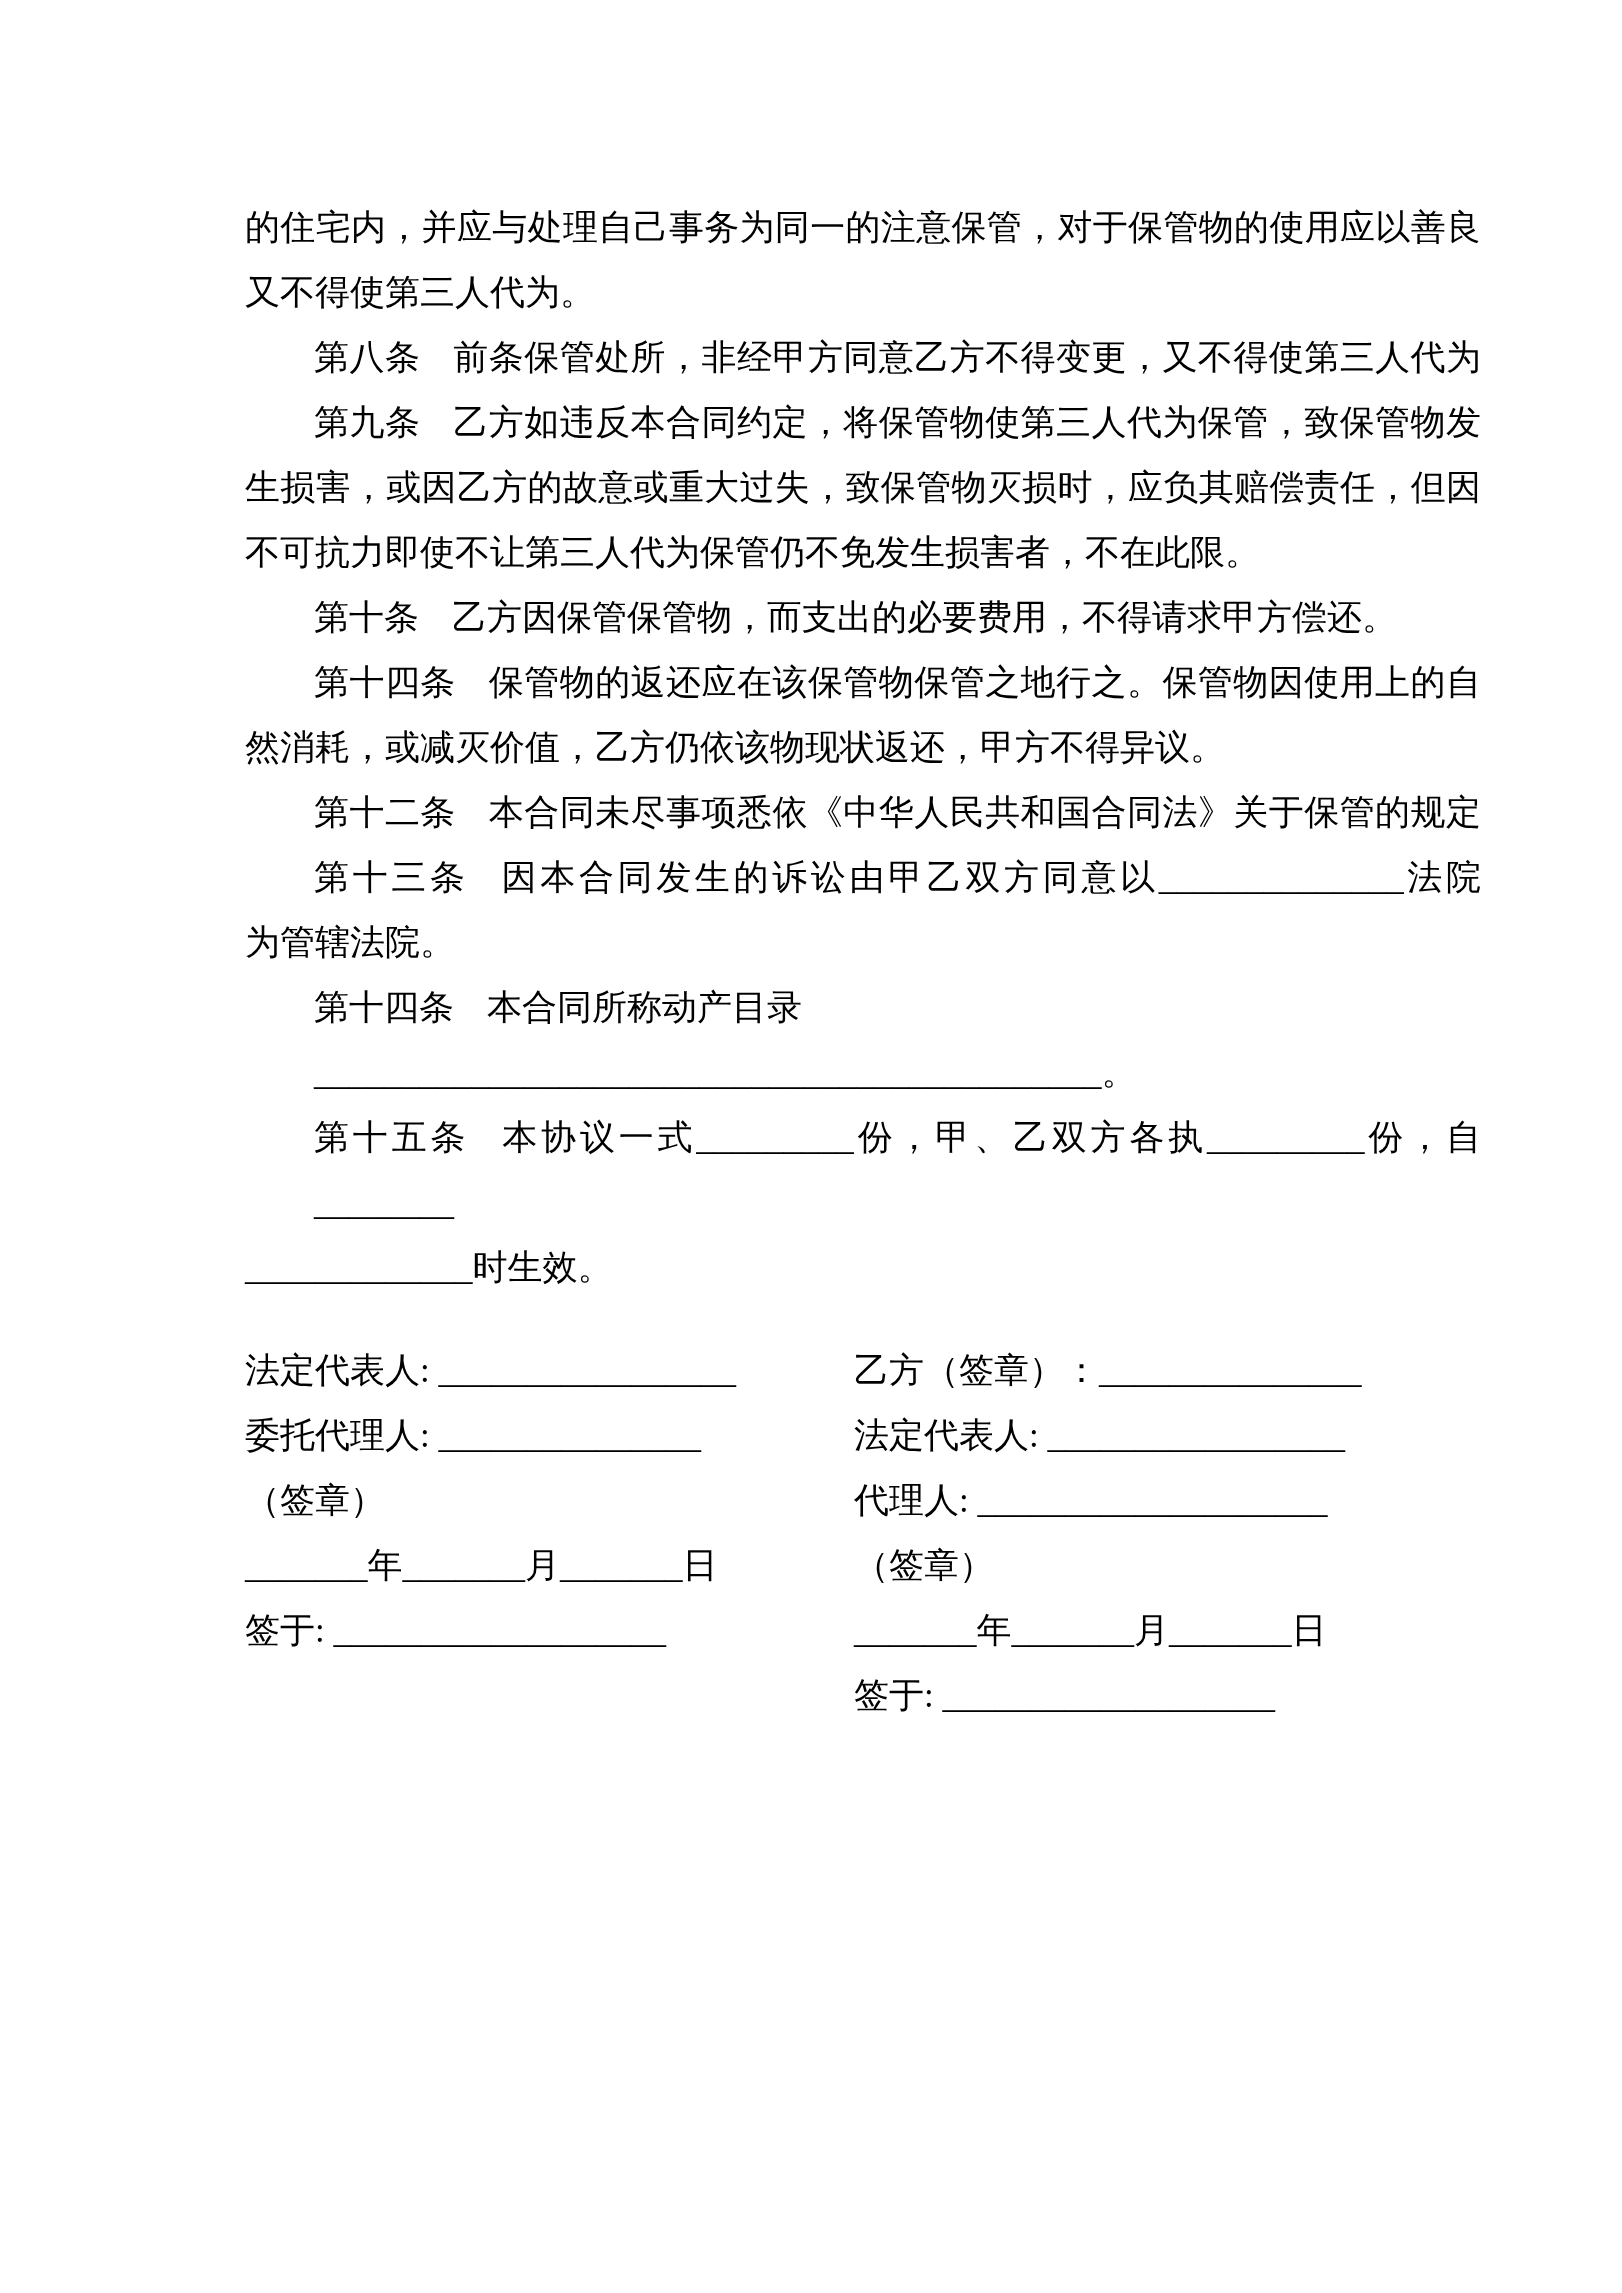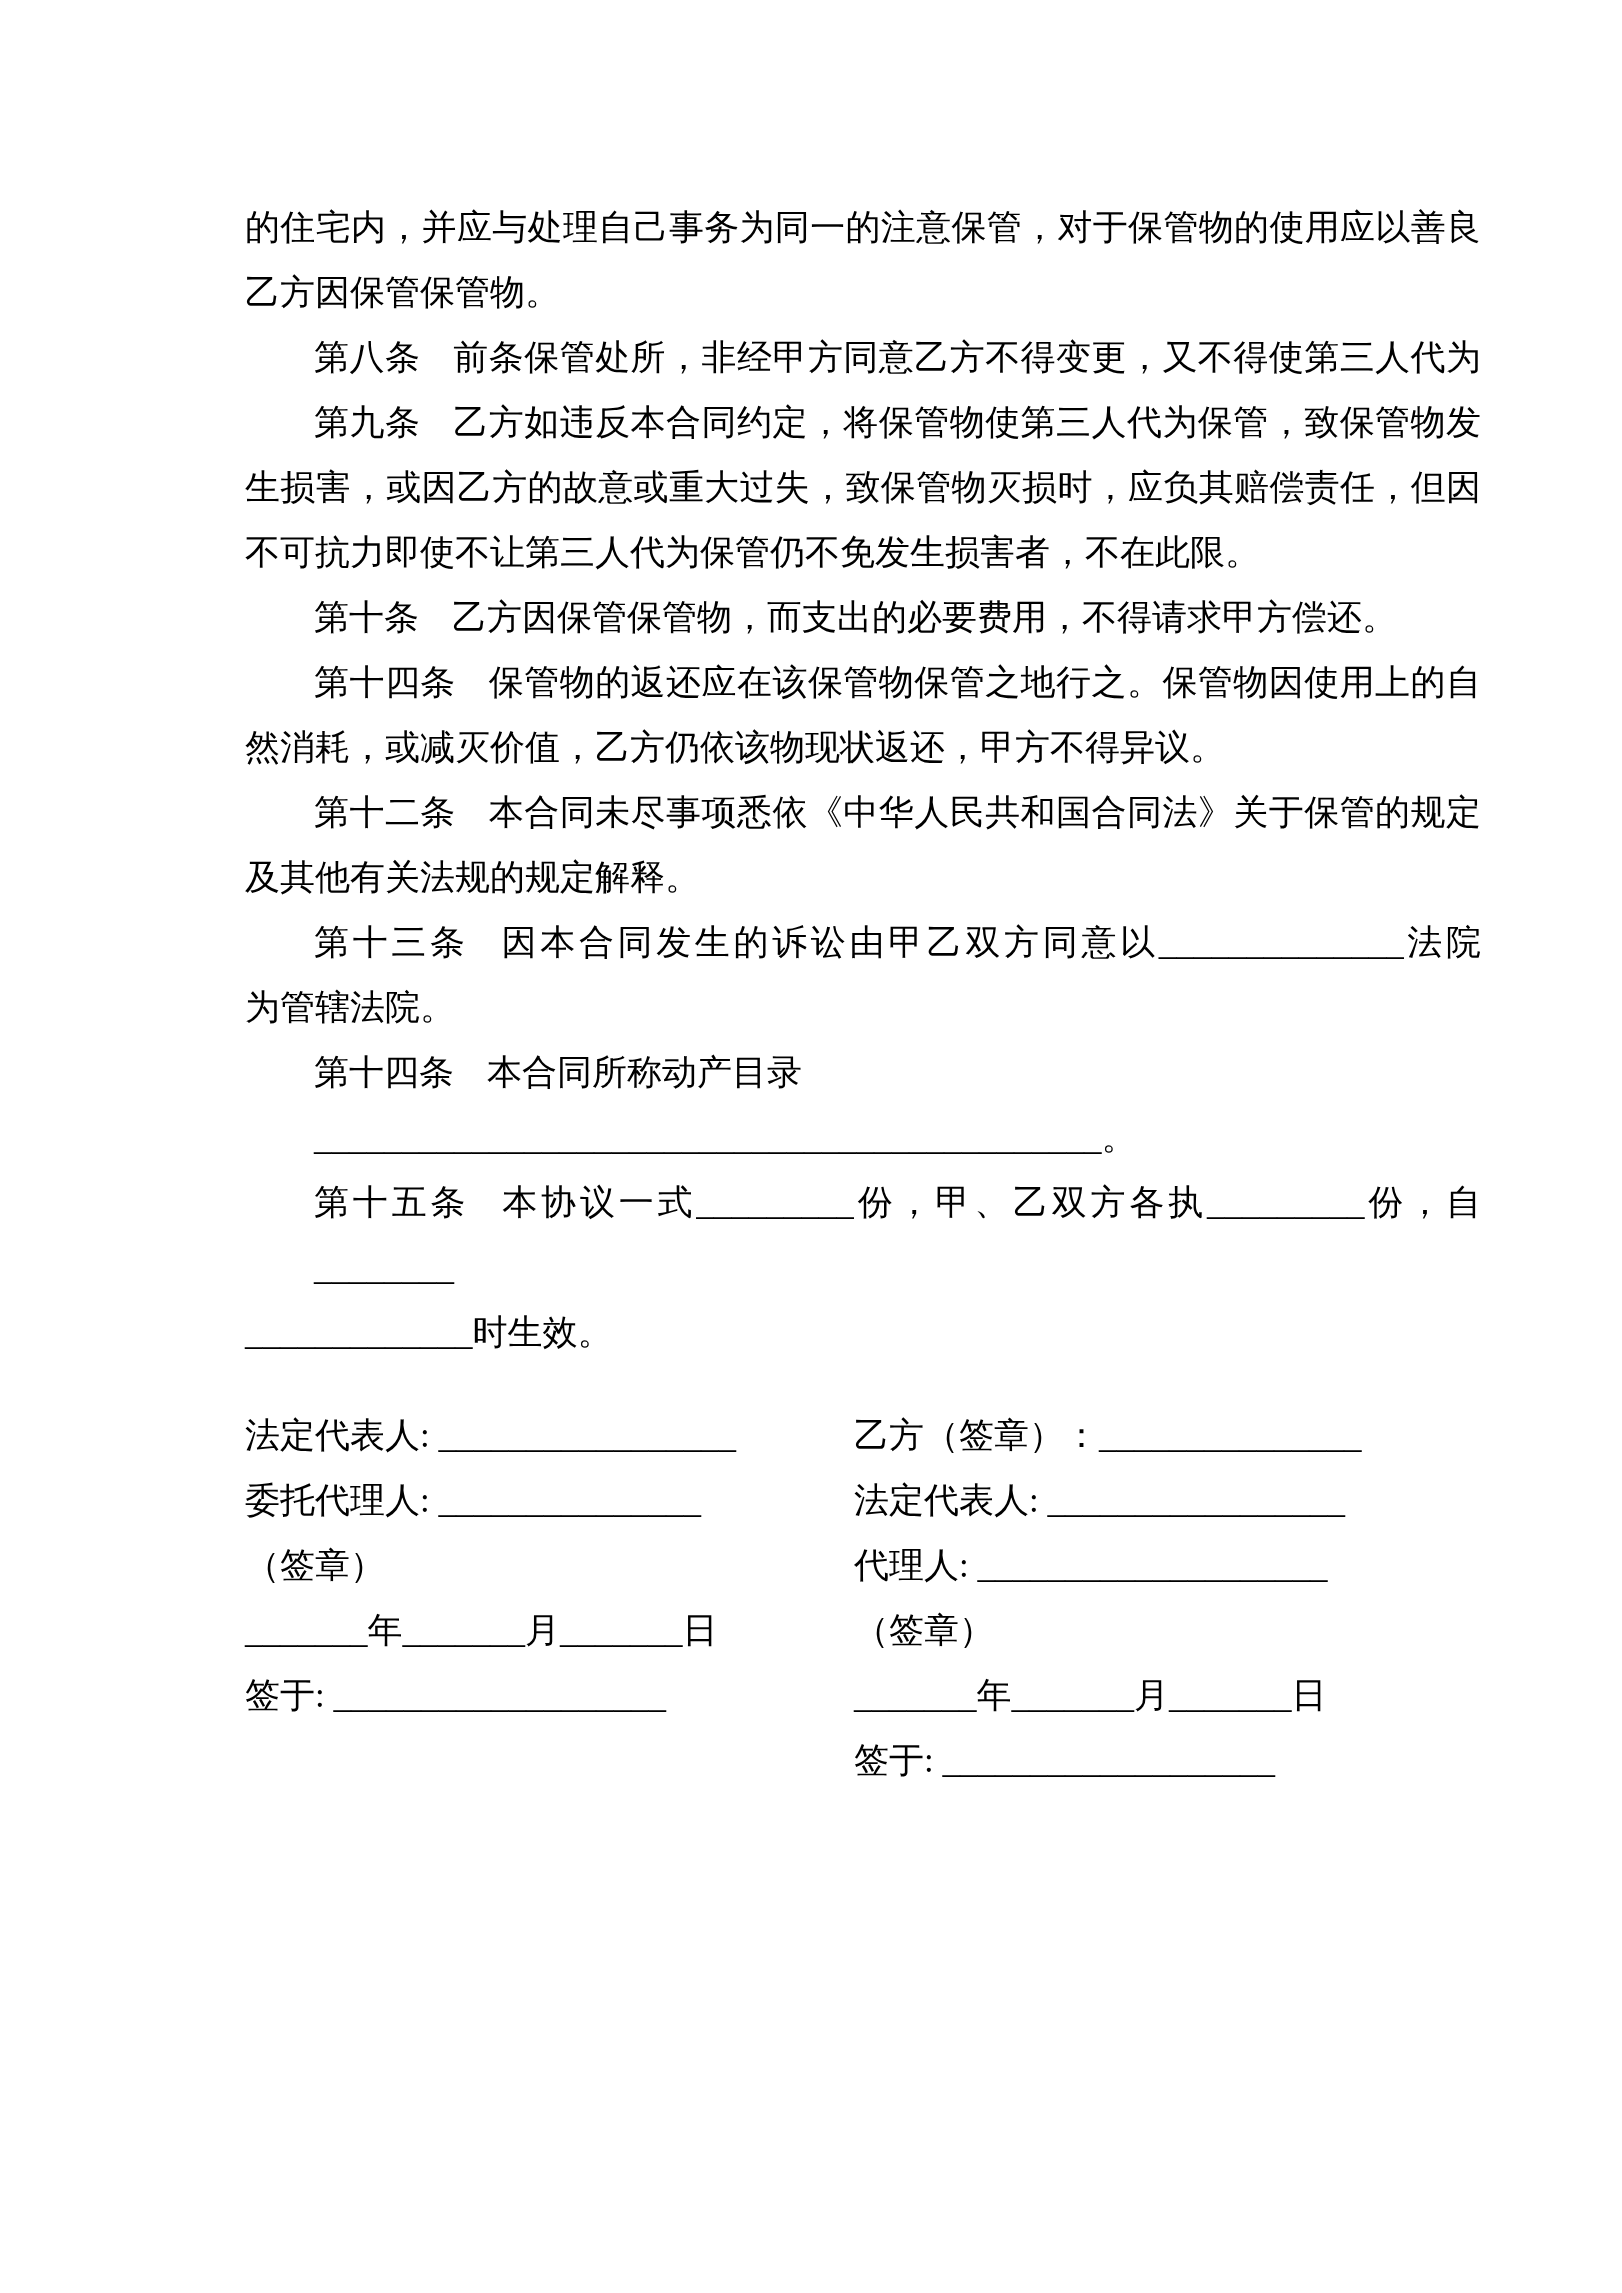--- a/index.html
+++ b/index.html
@@ -46,21 +46,21 @@
   .sig .line { line-height: 65px; }
 </style>
 </head>
 <body>
 
 <div class="page">
   <div class="doc">
 
     <div class="para">
       <div class="line j">的住宅内，并应与处理自己事务为同一的注意保管，对于保管物的使用应以善良</div>
-      <div class="line">乙方因保管保管物。</div>
+      <div class="line">又不得使第三人代为。</div>
     </div>
 
     <div class="para">
       <div class="line j indent"><b class="label">第八条</b><span>前条保管处所，非经甲方同意乙方不得变更，又不得使第三人代为</span></div>
     </div>
 
     <div class="para">
       <div class="line j indent"><b class="label">第九条</b><span>乙方如违反本合同约定，将保管物使第三人代为保管，致保管物发</span></div>
       <div class="line j">生损害，或因乙方的故意或重大过失，致保管物灭损时，应负其赔偿责任，但因</div>
       <div class="line">不可抗力即使不让第三人代为保管仍不免发生损害者，不在此限。</div>
@@ -70,21 +70,20 @@
       <div class="line indent"><b class="label">第十条</b><span>乙方因保管保管物，而支出的必要费用，不得请求甲方偿还。</span></div>
     </div>
 
     <div class="para">
       <div class="line j indent"><b class="label">第十四条</b><span>保管物的返还应在该保管物保管之地行之。保管物因使用上的自</span></div>
       <div class="line">然消耗，或减灭价值，乙方仍依该物现状返还，甲方不得异议。</div>
     </div>
 
     <div class="para">
       <div class="line j indent"><b class="label">第十二条</b><span>本合同未尽事项悉依《中华人民共和国合同法》关于保管的规定</span></div>
-      <div class="line">及其他有关法规的规定解释。</div>
     </div>
 
     <div class="para">
       <div class="line j indent"><b class="label">第十三条</b><span>因本合同发生的诉讼由甲乙双方同意以______________法院</span></div>
       <div class="line">为管辖法院。</div>
     </div>
 
     <div class="para">
       <div class="line indent"><b class="label">第十四条</b><span>本合同所称动产目录</span></div>
     </div>

